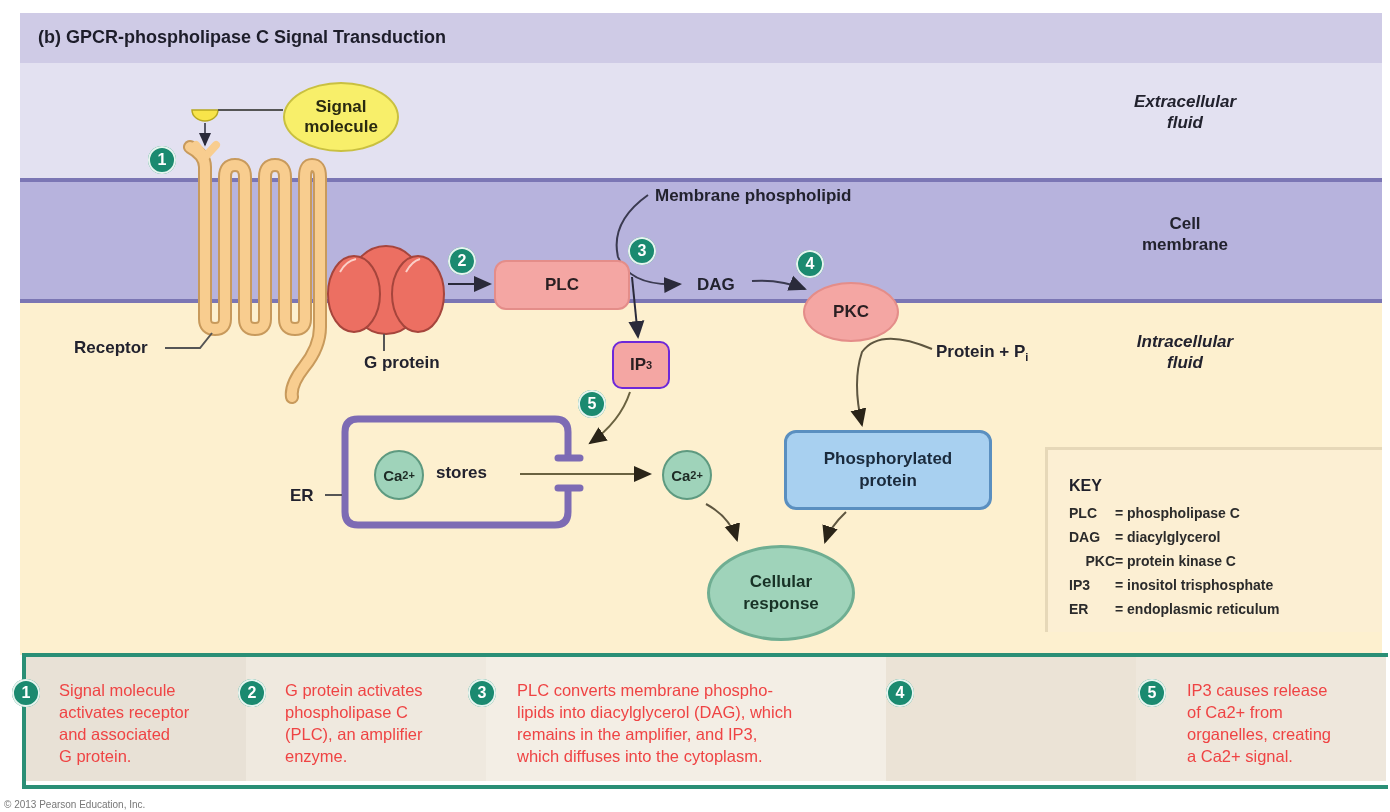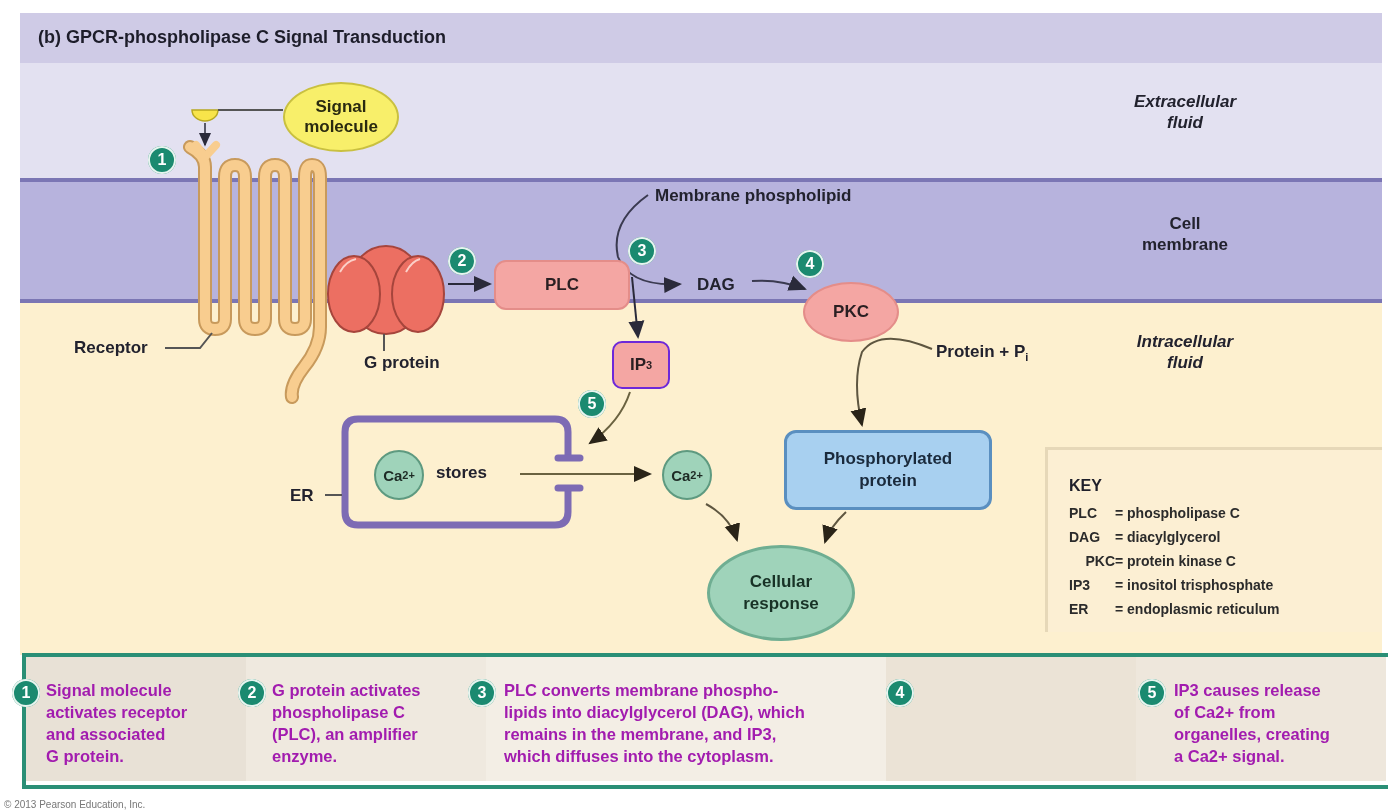--- a/index.html
+++ b/index.html
@@ -21,21 +21,21 @@
   .cell { left: 707px; top: 538px; width: 142px; height: 90px; background: #9fd3ba; border: 3px solid #6fae92; border-radius: 50%; flex-direction: column; line-height: 22px; color: #183226; }
   .signal { left: 283px; top: 75px; width: 112px; height: 66px; background: #f8ef6a; border: 2px solid #c9c040; border-radius: 50%; flex-direction: column; line-height: 20px; color: #2a2a10; }
   .ca { position: absolute; width: 46px; height: 46px; border-radius: 50%; background: #9fd3ba; border: 2px solid #5e9a80; display: flex; align-items: center; justify-content: center; font-weight: bold; font-size: 15px; color: #1d2a24; }
   sub, sup { font-size: 11px; }
   .key { position: absolute; left: 1045px; top: 440px; width: 337px; height: 185px; background: #fcefd3; box-shadow: inset 3px 3px 0 #e6d8b8; }
   .key-title { position: absolute; left: 24px; top: 30px; font-weight: bold; font-size: 16px; }
   .key-row { position: absolute; left: 24px; font-weight: bold; font-size: 14px; color: #2b2b2b; white-space: nowrap; }
   .key-abbr { display: inline-block; width: 46px; }
   .steps { position: absolute; left: 22px; top: 646px; width: 1362px; height: 128px; border-top: 4px solid #2a8f76; border-bottom: 4px solid #2a8f76; border-left: 4px solid #2a8f76; }
   .step { position: absolute; top: 0; height: 128px; }
-  .step-text { position: absolute; top: 22px; font-weight: bold; font-size: 16.5px; line-height: 22px; color: #a21caf; }
+  .step-text { position: absolute; top: 22px; font-weight: normal; font-size: 16.5px; line-height: 22px; color: #ef4444; margin-left: 13px; }
   .step .badge { top: 22px; }
   .copyright { position: absolute; left: 4px; top: 792px; font-size: 10px; color: #777; }
 </style>
 </head>
 <body>
 
 <div id="stage">
   <svg width="1390" height="812" style="position:absolute;left:0;top:0">
     <defs>
       <marker id="arr" markerWidth="10" markerHeight="10" refX="8" refY="5" orient="auto">
@@ -180,21 +180,21 @@
         <div>phospholipase C</div>
         <div>(PLC), an amplifier</div>
         <div>enzyme.</div>
       </div>
     </div>
     <div class="step" style="left:440px;width:420px;">
       <div class="badge" style="left:2px;">3</div>
       <div class="step-text" style="left:38px;">
         <div>PLC converts membrane phospho-</div>
         <div>lipids into diacylglycerol (DAG), which</div>
-        <div>remains in the membrane, and IP3,</div>
+        <div>remains in the amplifier, and IP3,</div>
         <div>which diffuses into the cytoplasm.</div>
       </div>
     </div>
     <div class="step" style="left:858px;width:250px;">
       <div class="badge" style="left:2px;">4</div>
     </div>
     <div class="step" style="left:1106px;width:250px;">
       <div class="badge" style="left:6px;">5</div>
       <div class="step-text" style="left:42px;">
         <div>IP3 causes release</div>

